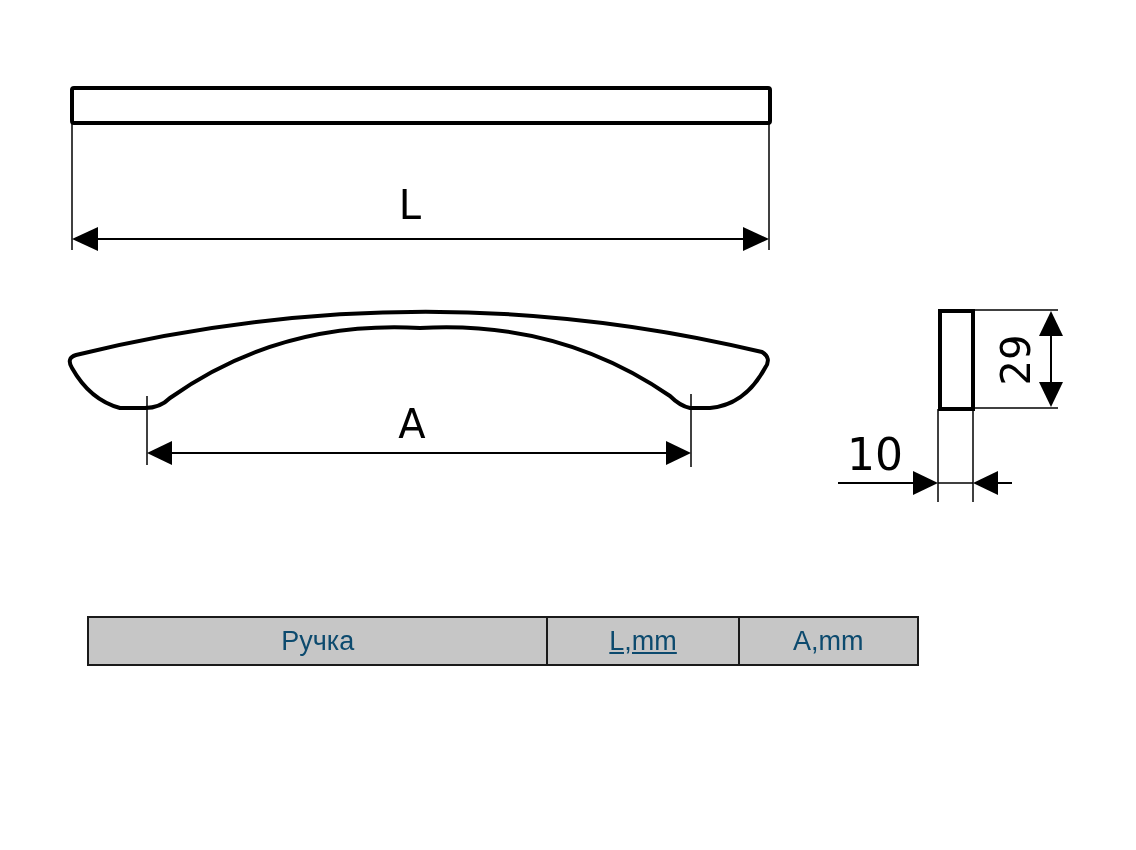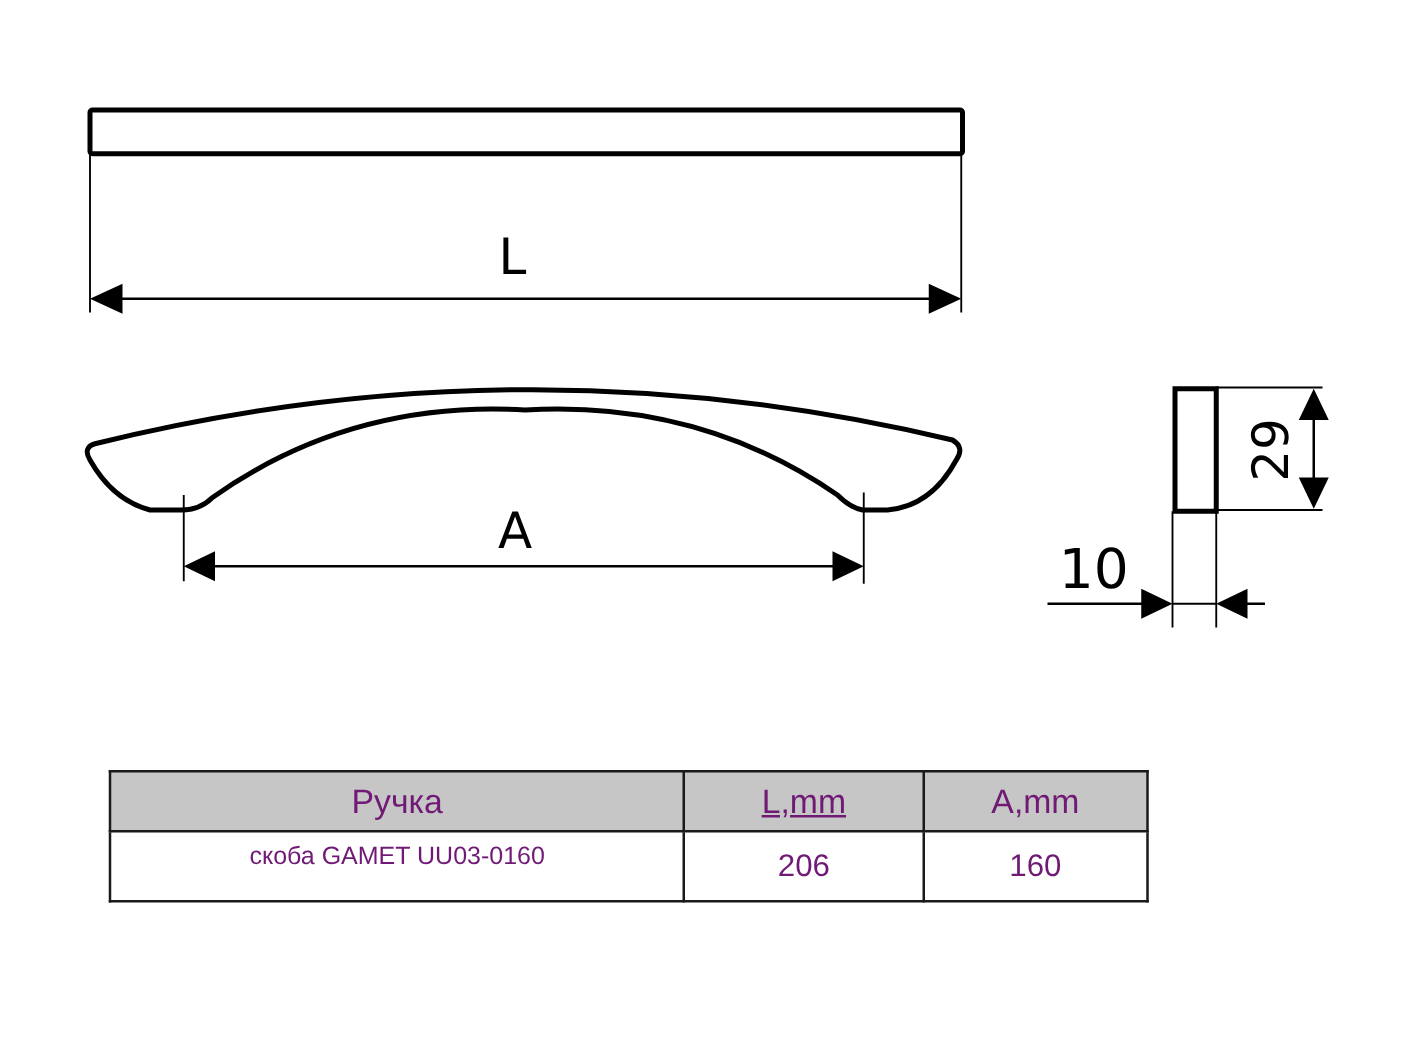--- a/index.html
+++ b/index.html
@@ -1,21 +1,21 @@
 <!DOCTYPE html>
 <html><head>
 <meta charset="utf-8">
 <style>
   html, body { margin:0; padding:0; background:#ffffff; }
   body { width:1136px; height:850px; position:relative; overflow:hidden; font-family:"DejaVu Sans", sans-serif; }
   svg.drawing { position:absolute; left:0; top:0; }
   .dimlabel { font-family:"DejaVu Sans", sans-serif; fill:#000; }
   table.spec {
     position:absolute; left:87px; top:616px; width:832px;
-    border-collapse:collapse; font-family:"Liberation Sans", sans-serif; color:#701a75;
+    border-collapse:collapse; font-family:"Liberation Sans", sans-serif; color:#0c4a6e;
   }
   table.spec td, table.spec th { border:2px solid #1a1a1a; text-align:center; padding:0; }
   table.spec th { background:#c6c6c6; font-weight:normal; font-size:27px; height:46px; }
   table.spec td { height:46px; font-size:25px; background:#fff; }
   table.spec td.name { font-size:20px; vertical-align:top; padding-top:8px; }
   .c1 { width:460px; } .c2 { width:190px;text-decoration:underline; } .c3 { width:178px;margin-top:22px; }
 </style>
 </head>
 <body>
 
@@ -62,19 +62,14 @@
 
 <table class="spec">
   <thead>
     <tr>
       <th class="c1">Ручка</th>
       <th class="c2">L,mm</th>
       <th class="c3">A,mm</th>
     </tr>
   </thead>
   <tbody>
-    <tr>
-      <td class="name">скоба GAMET UU03-0160</td>
-      <td>206</td>
-      <td>160</td>
-    </tr>
   </tbody>
 </table>
 
 </body></html>

